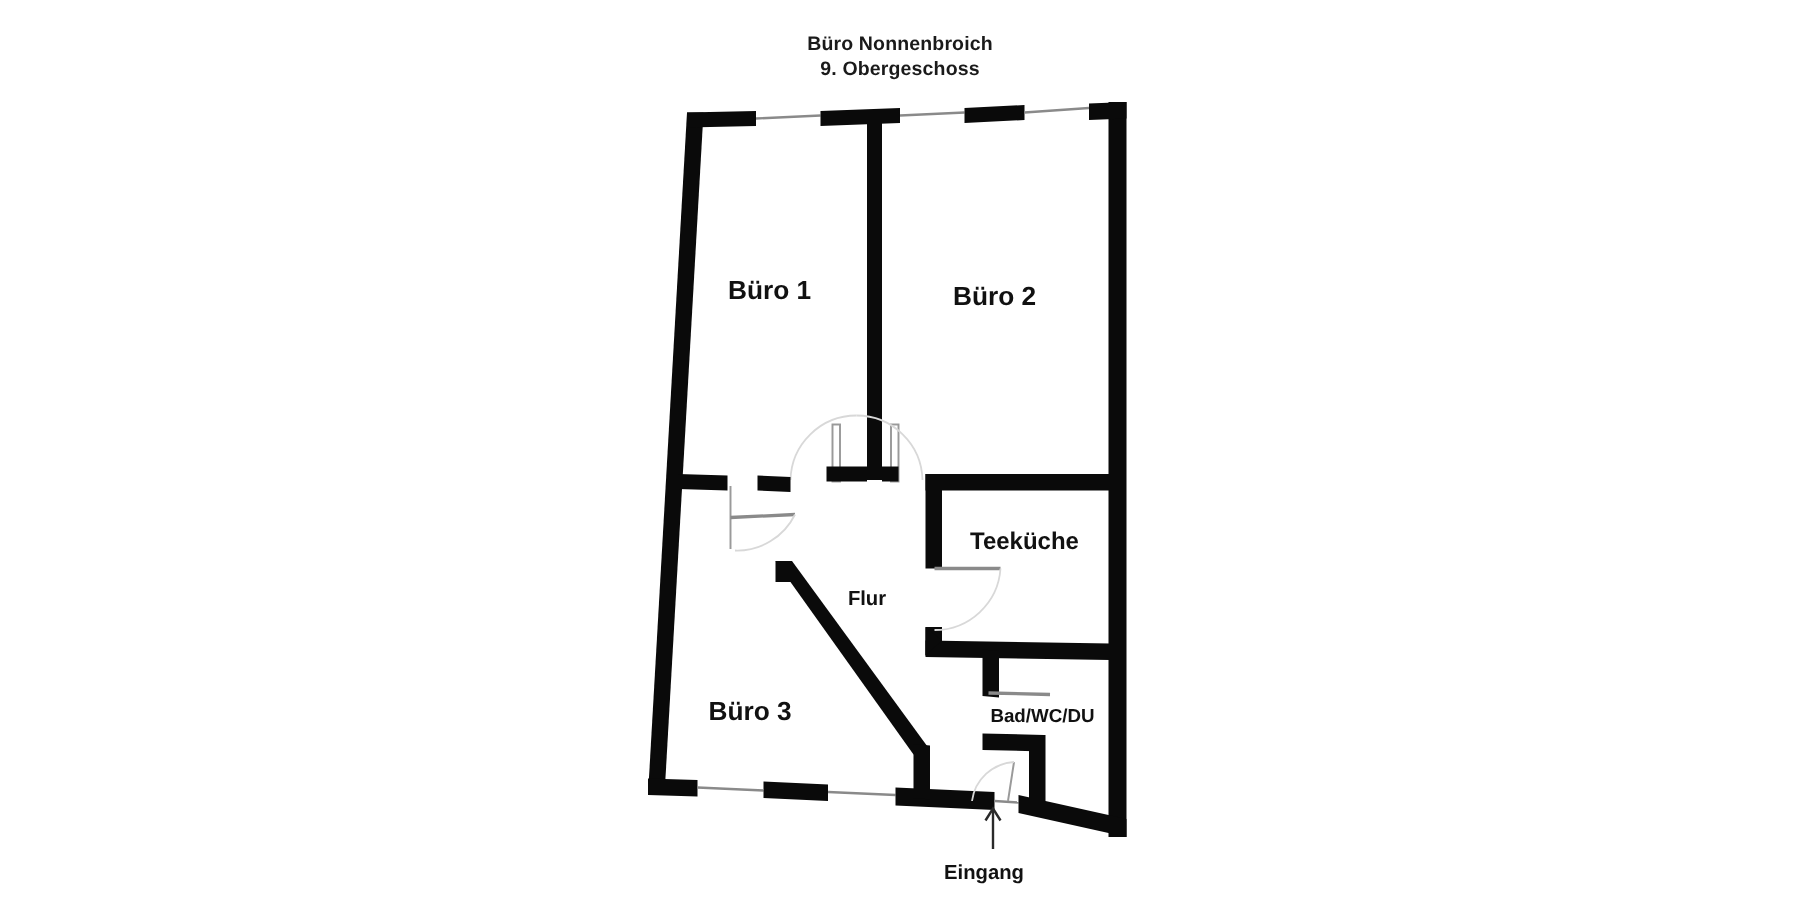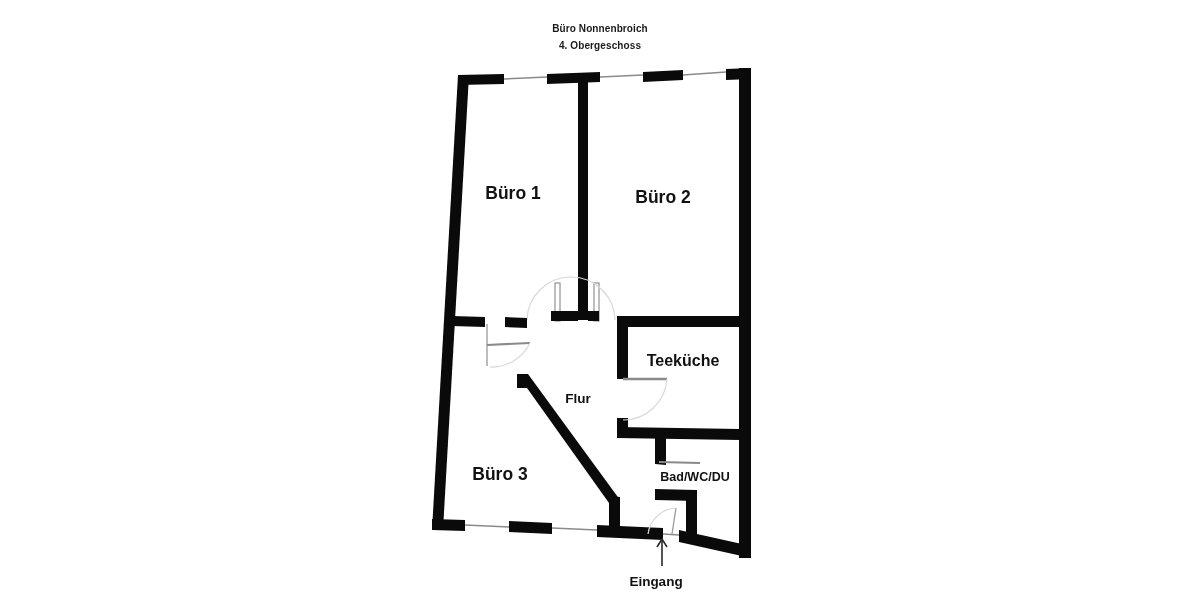--- a/index.html
+++ b/index.html
@@ -22,21 +22,21 @@
   }
   .title-block {
     position: absolute;
     top: 20px;
     left: 0;
     width: 1200px;
     text-align: center;
     line-height: 17px;
   }
   .title-line {
-    font-size: 10px;
+    font-size: 13px;
     font-weight: bold;
     letter-spacing: 0.1px;
     color: #1a1a1a;
     display: block;
   }
   svg.plan-svg {
     position: absolute;
     top: 0;
     left: 0;
     width: 1200px;
@@ -58,21 +58,21 @@
   .door-leaf { stroke: #9a9a9a; stroke-width: 1.3; fill: #ffffff; }
   .arrow { stroke: #2a2a2a; stroke-width: 1.6; fill: none; }
 </style>
 </head>
 <body>
 
 <div id="plan-root">
 
   <div class="title-block">
     <span class="title-line">Büro Nonnenbroich</span>
-    <span class="title-line">4. Obergeschoss</span>
+    <span class="title-line">9. Obergeschoss</span>
   </div>
 
   <svg class="plan-svg" viewBox="0 0 1200 600">
 
     <polygon class="wall" points="458,75 469,75 443,530 432,530"></polygon>
 
     <polygon class="wall" points="739,68 751,68 751,558 739,558"></polygon>
 
     <polygon class="wall" points="458,75 504,74 504,84 458,85"></polygon>
 

